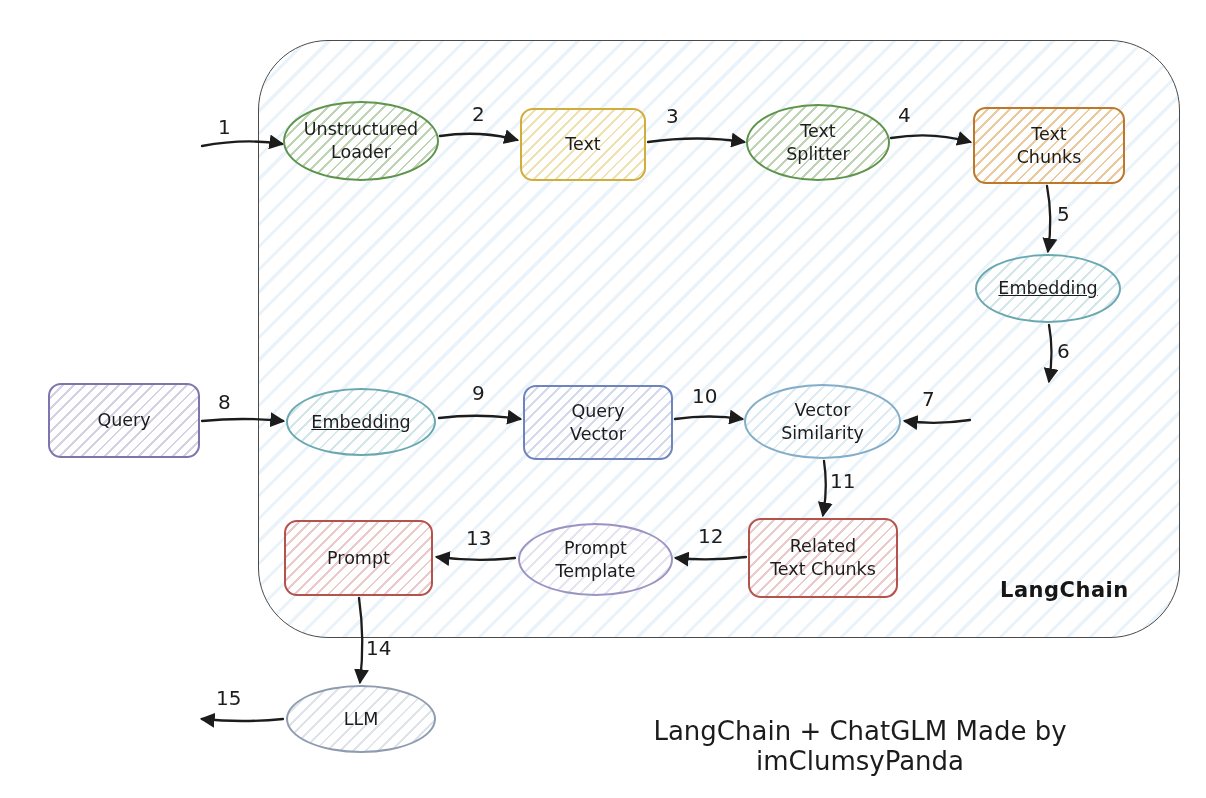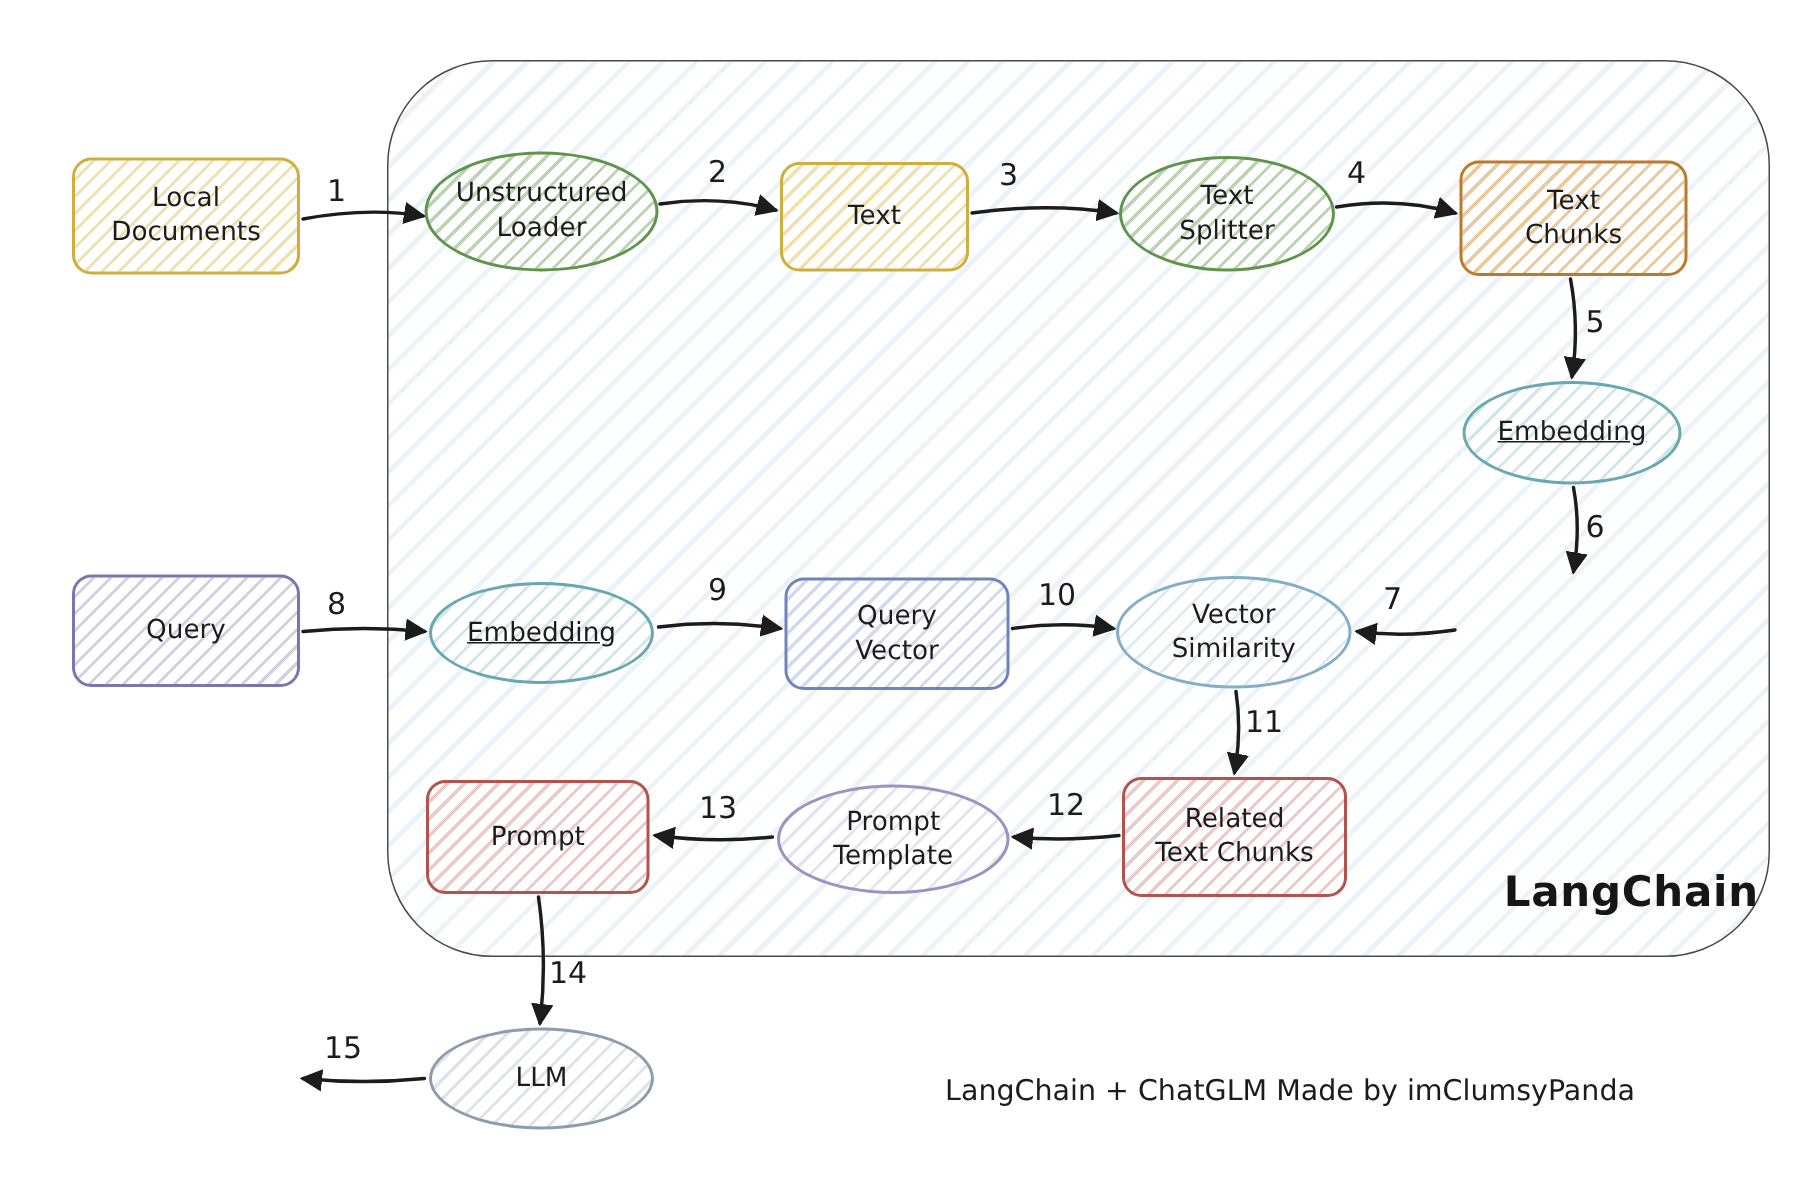--- a/index.html
+++ b/index.html
@@ -26,26 +26,26 @@
   .c-orange{border-color:#bd7929;background-image:repeating-linear-gradient(135deg, rgba(214,150,60,0.50) 0 2px, transparent 2px 8px);}
   .c-teal{border-color:#69a8b0;background-image:repeating-linear-gradient(135deg, rgba(130,185,195,0.35) 0 2px, transparent 2px 9px);text-decoration:underline;}
   .c-red{border-color:#b4534e;background-image:repeating-linear-gradient(135deg, rgba(205,125,120,0.40) 0 2px, transparent 2px 8px);}
   .c-purple{border-color:#7f74ad;background-image:repeating-linear-gradient(135deg, rgba(150,140,190,0.40) 0 2px, transparent 2px 8px);}
   .c-blue{border-color:#6f84bf;background-image:repeating-linear-gradient(135deg, rgba(130,150,205,0.35) 0 2px, transparent 2px 8px);}
   .c-lightblue{border-color:#84aec8;background-image:repeating-linear-gradient(135deg, rgba(150,190,215,0.30) 0 2px, transparent 2px 9px);}
   .c-lavender{border-color:#9b94c3;background-image:repeating-linear-gradient(135deg, rgba(170,165,205,0.30) 0 2px, transparent 2px 9px);}
   .c-gray{border-color:#8f9cb0;background-image:repeating-linear-gradient(135deg, rgba(150,165,185,0.30) 0 2px, transparent 2px 9px);}
   .edge-label{position:absolute;font-size:20px;color:#1c1c1c;}
   .container-label{
-    position:absolute;left:1000px;top:578px;width:175px;text-align:center;
-    font-size:28px;font-weight:600;color:#161616;letter-spacing:0.5px;
+    position:absolute;left:1000px;top:578px;width:175px;text-align:left;
+    font-size:21px;font-weight:600;color:#161616;letter-spacing:0.5px;
   }
   .caption{
     position:absolute;left:560px;top:716px;width:600px;text-align:center;
-    font-size:19px;color:#1c1c1c;
+    font-size:26px;color:#1c1c1c;
   }
 </style>
 </head>
 <body>
 
 <div class="stage">
 
   <div class="container-box"></div>
 
   <svg class="arrows" viewBox="0 0 1206 798">
@@ -66,24 +66,20 @@
       <path d="M439,418 Q480,413 520,419" marker-end="url(#arrow)"></path>
       <path d="M675,419 Q710,414 742,419" marker-end="url(#arrow)"></path>
       <path d="M824,461 Q828,488 823,515" marker-end="url(#arrow)"></path>
       <path d="M746,557 Q710,561 676,558" marker-end="url(#arrow)"></path>
       <path d="M515,558 Q476,562 437,557" marker-end="url(#arrow)"></path>
       <path d="M359,598 Q365,640 360,682" marker-end="url(#arrow)"></path>
       <path d="M283,719 Q242,723 202,719" marker-end="url(#arrow)"></path>
     </g>
   </svg>
 
-  <div class="node rect c-yellow" style="left:48px;top:105px;width:152px;height:78px">
-    <span class="node-label">Local
-Documents</span>
-  </div>
 
   <div class="node ellipse c-green" style="left:283px;top:101px;width:156px;height:80px">
     <span class="node-label">Unstructured
 Loader</span>
   </div>
 
   <div class="node rect c-yellow" style="left:520px;top:108px;width:126px;height:73px">
     <span class="node-label">Text</span>
   </div>
 

